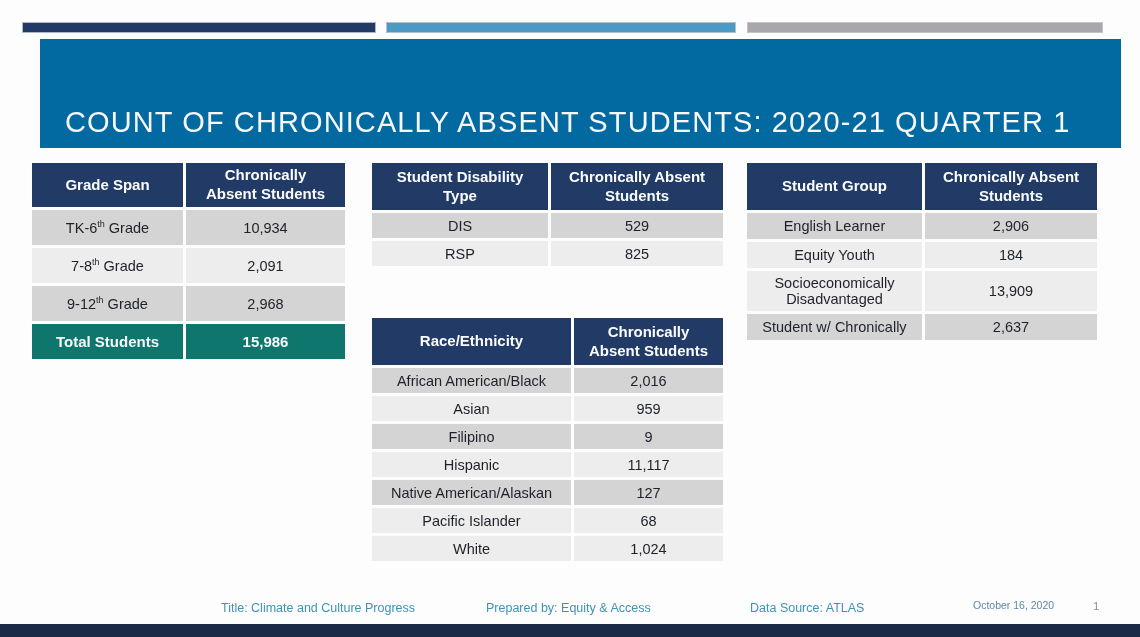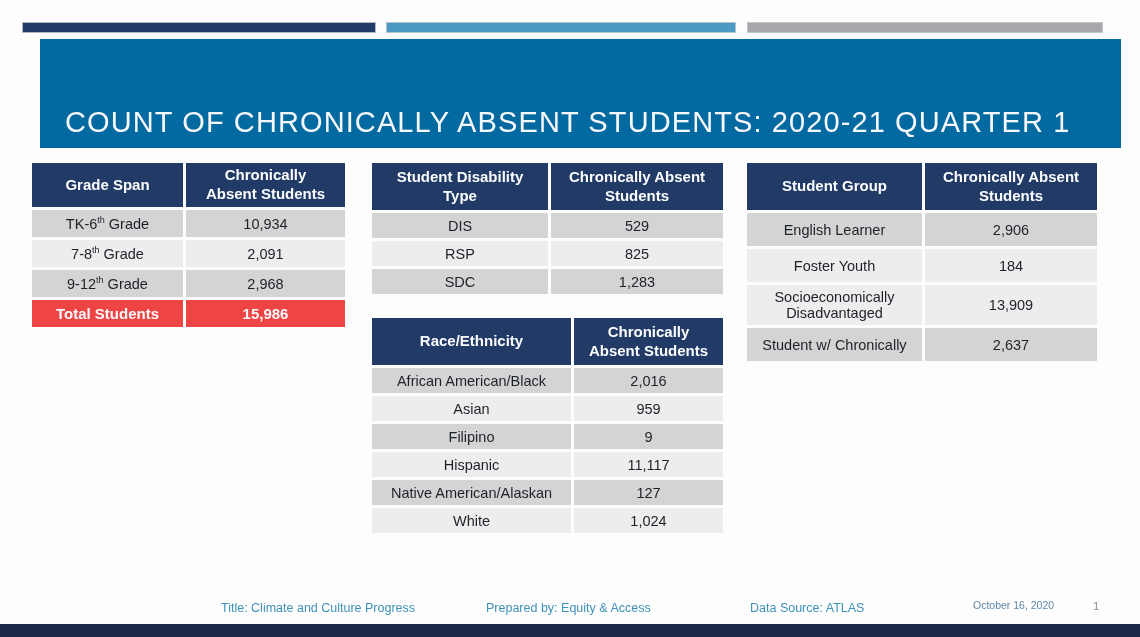--- a/index.html
+++ b/index.html
@@ -23,34 +23,34 @@
   .tbl th{
     background:#223A66;color:#FBFCFE;font-weight:bold;font-size:15px;line-height:1.25;
     text-align:center;vertical-align:middle;white-space:pre-line;padding:2px 4px;
   }
   .tbl td{
     text-align:center;vertical-align:middle;font-size:14.5px;color:#1d2129;
     padding:0 4px;white-space:pre-line;
   }
   .row-a td{background:#D4D4D4;}
   .row-b td{background:#EDEDED;}
-  .total-row td{background:#ef4444;color:#F6F8FB;font-weight:bold;font-size:15px;}
+  .total-row td{background:#0f766e;color:#F6F8FB;font-weight:bold;font-size:15px;}
   sup{font-size:9px;line-height:0;}
   .t1{left:29px;top:160px;width:319px;}
   .t1 th{height:40px;}
-  .t1 td{height:27px;}
+  .t1 td{height:35px;}
   .t2{left:369px;top:160px;width:357px;}
   .t2 th{height:43px;}
   .t2 td{height:25px;text-align:center;}
   .t3{left:369px;top:315px;width:357px;}
   .t3 th{height:43px;}
   .t3 td{height:25px;}
   .t4{left:744px;top:160px;width:356px;}
   .t4 th{height:43px;}
-  .t4 td{height:33px;}
+  .t4 td{height:26px;}
   .t4 tr.tall td{height:40px;}
   
   .foot{position:absolute;top:601px;font-size:12.5px;color:#3E92B8;white-space:nowrap;}
   .f-title{left:221px;}
   .f-prepared{left:486px;}
   .f-source{left:750px;}
   .f-date{left:973px;top:599px;font-size:10.5px;color:#5F87A6;}
   .f-page{left:1093px;top:600px;font-size:11.5px;color:#8b9199;}
   .bottom-bar{position:absolute;left:0;top:624px;width:1140px;height:13px;background:#1B2A47;}
 </style>
@@ -114,24 +114,20 @@
     </thead>
     <tbody>
       <tr class="row-a">
         <td>DIS</td>
         <td>529</td>
       </tr>
       <tr class="row-b">
         <td>RSP</td>
         <td>825</td>
       </tr>
-      <tr class="row-a">
-        <td>SDC</td>
-        <td>1,283</td>
-      </tr>
     </tbody>
   </table>
 
   <table class="tbl t3">
     <colgroup>
         <col style="width:199px">
         <col style="width:149px">
       </colgroup>
     <thead>
       <tr>
@@ -155,20 +151,24 @@
       </tr>
       <tr class="row-b">
         <td>Hispanic</td>
         <td>11,117</td>
       </tr>
       <tr class="row-a">
         <td>Native American/Alaskan</td>
         <td>127</td>
       </tr>
       <tr class="row-b">
+        <td>Pacific Islander</td>
+        <td>68</td>
+      </tr>
+      <tr class="row-b">
         <td>White</td>
         <td>1,024</td>
       </tr>
     </tbody>
   </table>
 
   <table class="tbl t4">
     <colgroup>
         <col style="width:175px">
         <col style="width:172px">
@@ -179,21 +179,21 @@
         <th>Chronically Absent
 Students</th>
       </tr>
     </thead>
     <tbody>
       <tr class="row-a">
         <td>English Learner</td>
         <td>2,906</td>
       </tr>
       <tr class="row-b">
-        <td>Foster Youth</td>
+        <td>Equity Youth</td>
         <td>184</td>
       </tr>
       <tr class="row-b tall">
         <td>Socioeconomically
 Disadvantaged</td>
         <td>13,909</td>
       </tr>
       <tr class="row-a">
         <td>Student w/ Chronically</td>
         <td>2,637</td>

